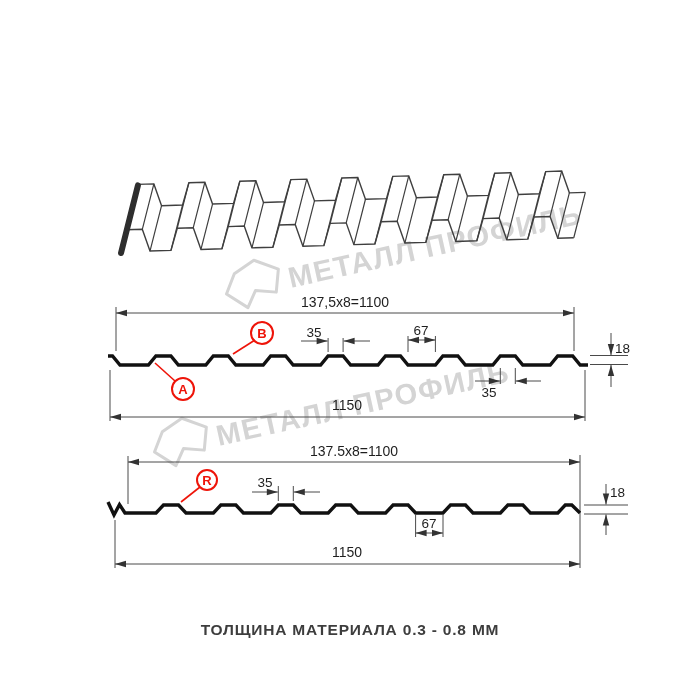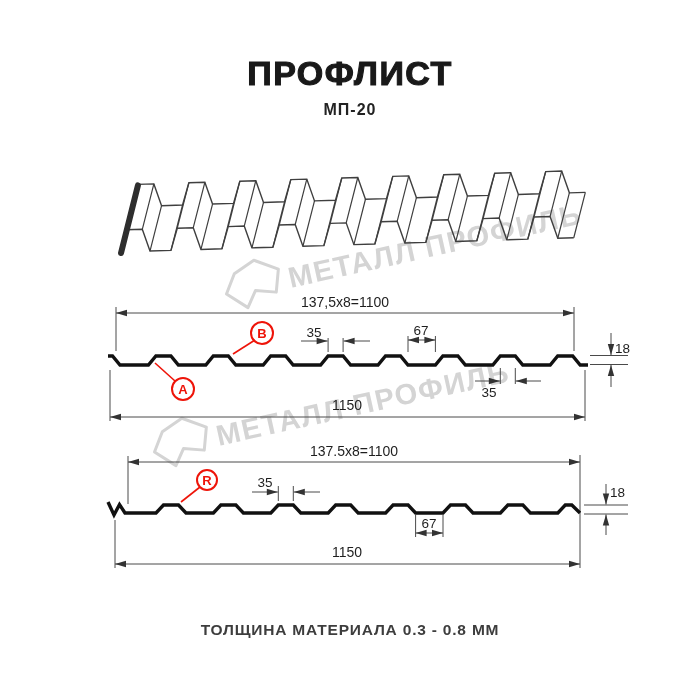--- a/index.html
+++ b/index.html
@@ -20,22 +20,20 @@
           letter-spacing:1.5px;fill:#d4d4d4;}
   .thin{stroke:#4a4a4a;stroke-width:1;fill:none;}
   .prof{stroke:#111;stroke-width:3.4;fill:none;stroke-linejoin:miter;}
   .red{stroke:#ee1409;fill:none;}
 </style>
 </head>
 <body>
 
 <div class="stage">
 
-  <div class="title">ПРОФЛИСТ</div>
-  <div class="subtitle">МП-20</div>
 
   <svg class="draw" width="700" height="700" viewBox="0 0 700 700">
     <defs>
       <marker id="arr" viewBox="0 0 12 8" refX="11.5" refY="4" markerWidth="12" markerHeight="8" orient="auto-start-reverse" markerUnits="userSpaceOnUse">
         <path d="M11.5,4 L0.5,0.8 L0.5,7.2 Z" fill="#333"></path>
       </marker>
     </defs>
 
     <g transform="translate(228,310) rotate(-12.5)">
       <polygon points="2,-16 14,-34 36,-43 58,-29 51,-7 31,-13 20,2" fill="none" stroke="#d4d4d4" stroke-width="3" stroke-linejoin="round"></polygon>

